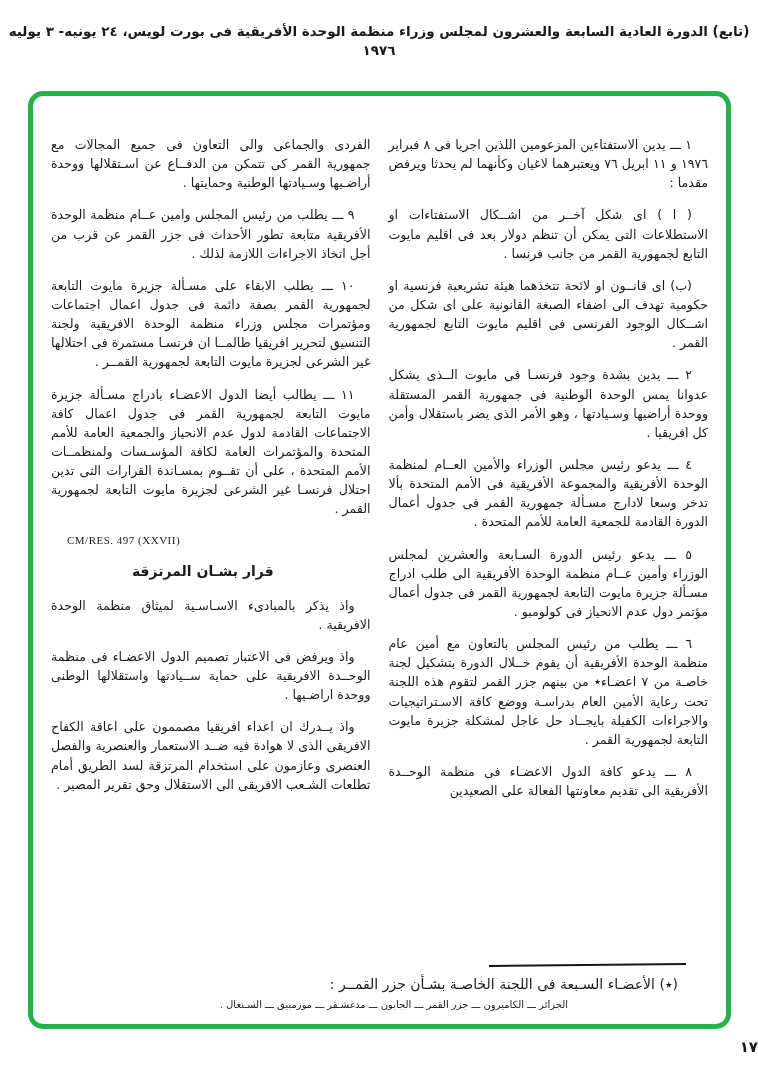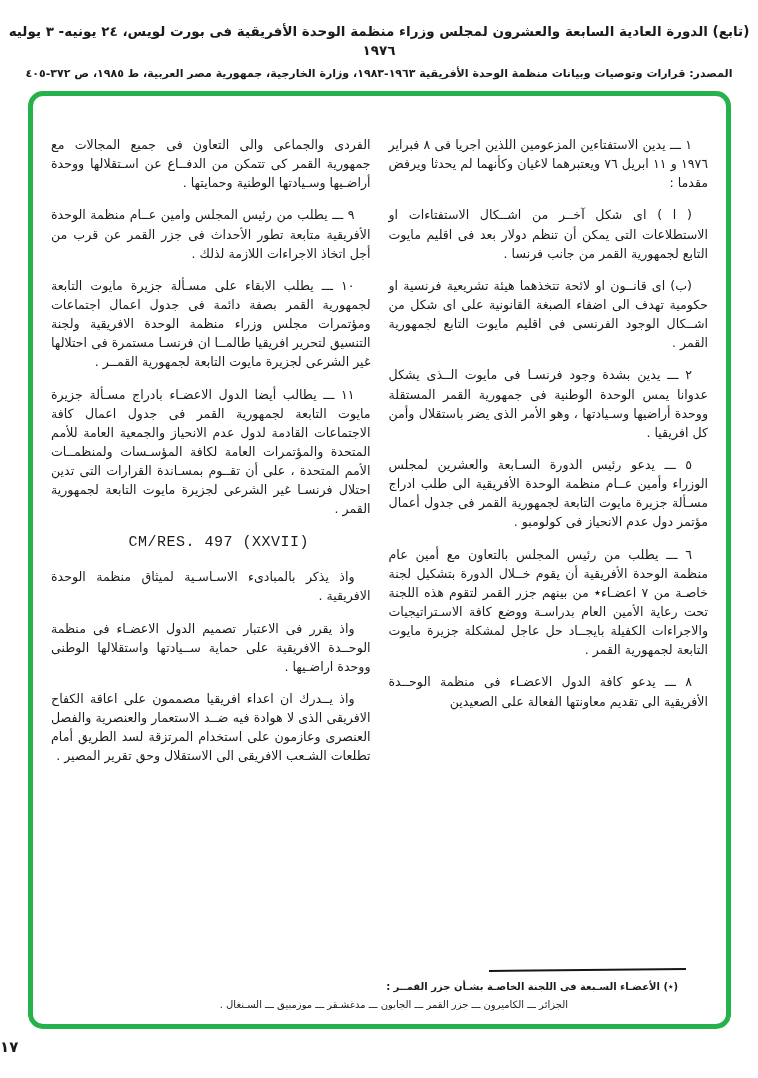--- a/index.html
+++ b/index.html
@@ -56,23 +56,23 @@
     direction: rtl;
     text-align: justify;
     font-size: 12.6px;
     line-height: 1.52;
     margin-top: 26px;
   }
   .col p { margin: 0 0 13px 0; text-indent: 16px; }
   .col p.no-indent { text-indent: 0; }
 
   .resolution-code {
-    direction: ltr; text-align: center;
-    font-family: Liberation Mono, monospace;
-    font-size: 15px;
+    direction: ltr; text-align: left;
+    font-family: Liberation Serif, serif;
+    font-size: 11px;
     margin: 30px 0 0 10px;
     text-indent: 0;
     letter-spacing: 0.5px;
   }
   .resolution-title {
     text-align: center;
     font-weight: bold;
     font-size: 14px;
     margin: 18px 0 16px 0;
     text-indent: 0;
@@ -85,71 +85,72 @@
     bottom: 14px; right: 18px; left: 18px;
     direction: rtl;
   }
   .footnote-rule {
     height: 2px; width: 197px;
     background: #161616;
     margin: 0 22px 10px 0;
     transform: rotate(-0.6deg);
   }
   .footnote-line1 {
-    font-size: 10px; font-weight: bold;
+    font-size: 14px; font-weight: normal;
     margin: 0 30px 7px 0;
   }
   .footnote-line2 {
     font-size: 10px; font-weight: normal;
     margin: 0 140px 0 0;
   }
 
   
   .page-number {
     position: absolute;
     top: 1038px; left: 0; right: 0;
-    text-align: left;
+    text-align: right;
     font-size: 15px; font-weight: bold;
   }
 </style>
 </head>
 <body>
 
 <div class="page">
 
   <div class="page-header">
     <div class="header-line1">(تابع) الدورة العادية السابعة والعشرون لمجلس وزراء منظمة الوحدة الأفريقية فى بورت لويس، ٢٤ يونيه- ٣ يوليه ١٩٧٦</div>
-    <div class="header-line2">المصدر:  قرارات وتوصيات وبيانات منظمة الوحدة الأفريقية ١٩٦٣-١٩٨٣، وزارة الخارجية، جمهورية مصر العربية، ط ١٩٨٥، ص ٣٧٢-٤٠٥</div>
   </div>
 
   <div class="doc-frame">
     <div class="frame-inner">
 
       <div class="columns">
 
         <div class="col">
           <p>١ ـــ يدين الاستفتاءين المزعومين اللذين اجريا فى ٨ فبراير ١٩٧٦ و ١١ ابريل ٧٦ ويعتبرهما لاغيان وكأنهما لم يحدثا ويرفض مقدما :</p>
           <p>( ا )  اى شكل آخــر من اشــكال الاستفتاءات او الاستطلاعات التى يمكن أن تنظم دولار بعد فى اقليم مايوت التابع لجمهورية القمر من جانب فرنسا .</p>
           <p>(ب) اى قانــون او لائحة تتخذهما هيئة تشريعية فرنسية او حكومية تهدف الى اضفاء الصبغة القانونية على اى شكل من اشــكال الوجود الفرنسى فى اقليم مايوت التابع لجمهورية القمر .</p>
           <p>٢ ـــ يدين بشدة وجود فرنسـا فى مايوت الــذى يشكل عدوانا يمس الوحدة الوطنية فى جمهورية القمر المستقلة ووحدة أراضيها وسـيادتها ، وهو الأمر الذى يضر باستقلال وأمن كل افريقيا .</p>
+          <p>٤ ـــ يدعو رئيس مجلس الوزراء والأمين العــام لمنظمة الوحدة الأفريقية والمجموعة الأفريقية فى الأمم المتحدة بألا تدخر وسعا لادارج مسـألة جمهورية القمر فى جدول أعمال الدورة القادمة للجمعية العامة للأمم المتحدة .</p>
           <p>٥ ـــ يدعو رئيس الدورة السـابعة والعشرين لمجلس الوزراء وأمين عــام منظمة الوحدة الأفريقية الى طلب ادراج مسـألة جزيرة مايوت التابعة لجمهورية القمر فى جدول أعمال مؤتمر دول عدم الانحياز فى كولومبو .</p>
           <p>٦ ـــ يطلب من رئيس المجلس بالتعاون مع أمين عام منظمة الوحدة الأفريقية أن يقوم خــلال الدورة بتشكيل لجنة خاصـة من ٧ اعضـاء٭ من بينهم جزر القمر لتقوم هذه اللجنة تحت رعاية الأمين العام بدراسـة ووضع كافة الاسـتراتيجيات والاجراءات الكفيلة بايجــاد حل عاجل لمشكلة جزيرة مايوت التابعة لجمهورية القمر .</p>
           <p>٨ ـــ يدعو كافة الدول الاعضـاء فى منظمة الوحــدة الأفريقية الى تقديم معاونتها الفعالة على الصعيدين</p>
         </div>
 
         <div class="col">
           <p class="no-indent">الفردى والجماعى والى التعاون فى جميع المجالات مع جمهورية القمر كى تتمكن من الدفــاع عن اسـتقلالها ووحدة أراضـيها وسـيادتها الوطنية وحمايتها .</p>
           <p>٩ ـــ يطلب من رئيس المجلس وامين عــام منظمة الوحدة الأفريقية متابعة تطور الأحداث فى جزر القمر عن قرب من أجل اتخاذ الاجراءات اللازمة لذلك .</p>
           <p>١٠ ـــ يطلب الابقاء على مسـألة جزيرة مايوت التابعة لجمهورية القمر بصفة دائمة فى جدول اعمال اجتماعات ومؤتمرات مجلس وزراء منظمة الوحدة الافريقية ولجنة التنسيق لتحرير افريقيا طالمــا ان فرنسـا مستمرة فى احتلالها غير الشرعى لجزيرة مايوت التابعة لجمهورية القمــر .</p>
           <p>١١ ـــ يطالب أيضا الدول الاعضـاء بادراج مسـألة جزيرة مايوت التابعة لجمهورية القمر فى جدول اعمال كافة الاجتماعات القادمة لدول عدم الانحياز والجمعية العامة للأمم المتحدة والمؤتمرات العامة لكافة المؤسـسات ولمنظمــات الأمم المتحدة ، على أن تقــوم بمسـاندة القرارات التى تدين احتلال فرنسـا غير الشرعى لجزيرة مايوت التابعة لجمهورية القمر .</p>
 
           <p class="resolution-code">CM/RES. 497  (XXVII)</p>
+          <p class="resolution-title">قرار بشـان المرتزقة</p>
 
           <p><span class="clause-lead">واذ يذكر</span><span> بالمبادىء الاسـاسـية لميثاق منظمة الوحدة الافريقية .</span></p>
-          <p><span class="clause-lead">واذ يقرر فى الاعتبار</span><span> تصميم الدول الاعضـاء فى منظمة الوحــدة الافريقية على حماية ســيادتها واستقلالها الوطنى ووحدة اراضـيها .</span></p>
+          <p><span class="clause-lead">واذ ويرفض فى الاعتبار</span><span> تصميم الدول الاعضـاء فى منظمة الوحــدة الافريقية على حماية ســيادتها واستقلالها الوطنى ووحدة اراضـيها .</span></p>
           <p><span class="clause-lead">واذ يــدرك</span><span> ان اعداء افريقيا مصممون على اعاقة الكفاح الافريقى الذى لا هوادة فيه ضــد الاستعمار والعنصرية والفصل العنصرى وعازمون على استخدام المرتزقة لسد الطريق أمام تطلعات الشـعب الافريقى الى الاستقلال وحق تقرير المصير .</span></p>
         </div>
 
       </div>
 
       <div class="footnote">
         <div class="footnote-rule"></div>
         <div class="footnote-line1">(٭) الأعضـاء السـبعة فى اللجنة الخاصـة بشـأن جزر القمــر :</div>
         <div class="footnote-line2">الجزائر ـــ الكاميرون ـــ جزر القمر ـــ الجابون ـــ مدغشـقر ـــ موزمبيق ـــ السـنغال .</div>
       </div>

